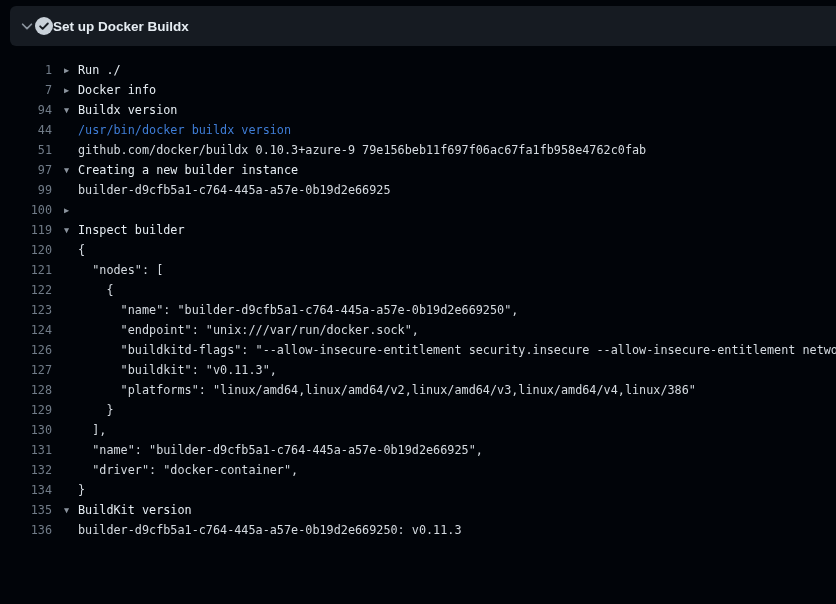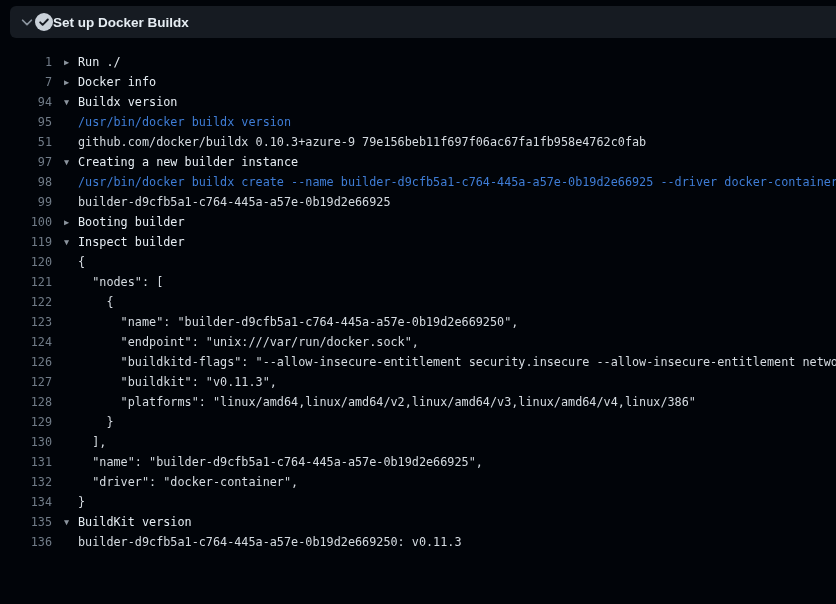--- a/index.html
+++ b/index.html
@@ -2,21 +2,21 @@
 <html><head>
 <meta charset="utf-8">
 <style>
   html,body{margin:0;padding:0;}
   body{
     width:836px;height:604px;overflow:hidden;
     background:#010409;
     font-family:"Liberation Sans",sans-serif;
   }
   .step-header{
-    height:32px;
+    height:40px;
     margin:6px 0 0 10px;
     background:#161b22;
     border-radius:6px 0 0 6px;
     display:flex;align-items:center;
     padding-left:9px;
     cursor:pointer;
   }
   .chev{display:flex;align-items:center;justify-content:center;width:16px;height:16px;}
   .status{display:flex;align-items:center;justify-content:center;width:18px;height:18px;}
   .step-title{
@@ -71,48 +71,42 @@
     <span class="num">7</span>
     <span class="marker">▶</span>
     <span class="text">Docker info</span>
   </div>
     <div class="row group">
     <span class="num">94</span>
     <span class="marker">▼</span>
     <span class="text">Buildx version</span>
   </div>
     <div class="row command">
-    <span class="num">95</span>
+    <span class="num">44</span>
     <span class="marker"></span>
     <span class="text">/usr/bin/docker buildx version</span>
   </div>
     <div class="row output">
     <span class="num">51</span>
     <span class="marker"></span>
     <span class="text">github.com/docker/buildx 0.10.3+azure-9 79e156beb11f697f06ac67fa1fb958e4762c0fab</span>
   </div>
     <div class="row group">
     <span class="num">97</span>
     <span class="marker">▼</span>
     <span class="text">Creating a new builder instance</span>
   </div>
-    <div class="row command">
-    <span class="num">98</span>
-    <span class="marker"></span>
-    <span class="text">/usr/bin/docker buildx create --name builder-d9cfb5a1-c764-445a-a57e-0b19d2e66925 --driver docker-container</span>
-  </div>
     <div class="row output">
     <span class="num">99</span>
     <span class="marker"></span>
     <span class="text">builder-d9cfb5a1-c764-445a-a57e-0b19d2e66925</span>
   </div>
     <div class="row group">
     <span class="num">100</span>
     <span class="marker">▶</span>
-    <span class="text">Booting builder</span>
   </div>
     <div class="row group">
     <span class="num">119</span>
     <span class="marker">▼</span>
     <span class="text">Inspect builder</span>
   </div>
     <div class="row output">
     <span class="num">120</span>
     <span class="marker"></span>
     <span class="text">{</span>

